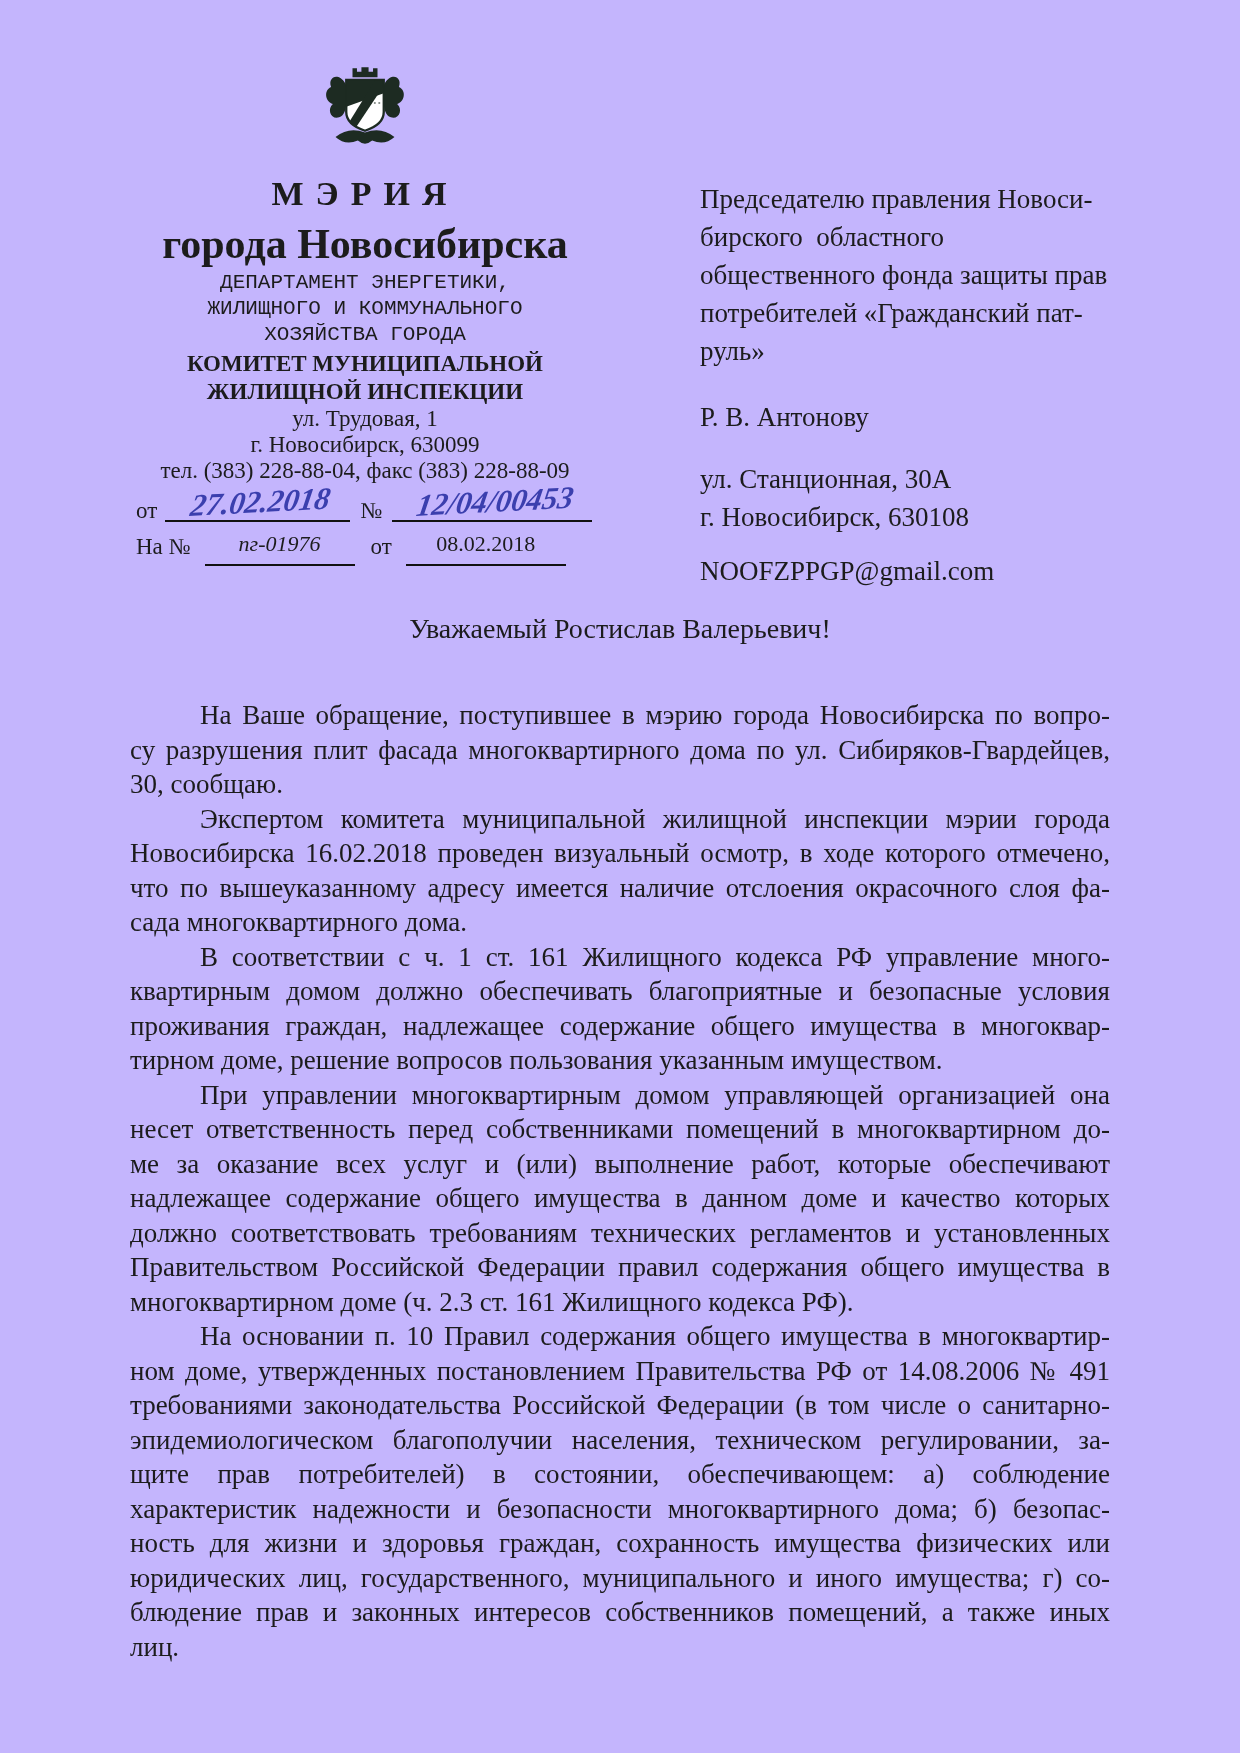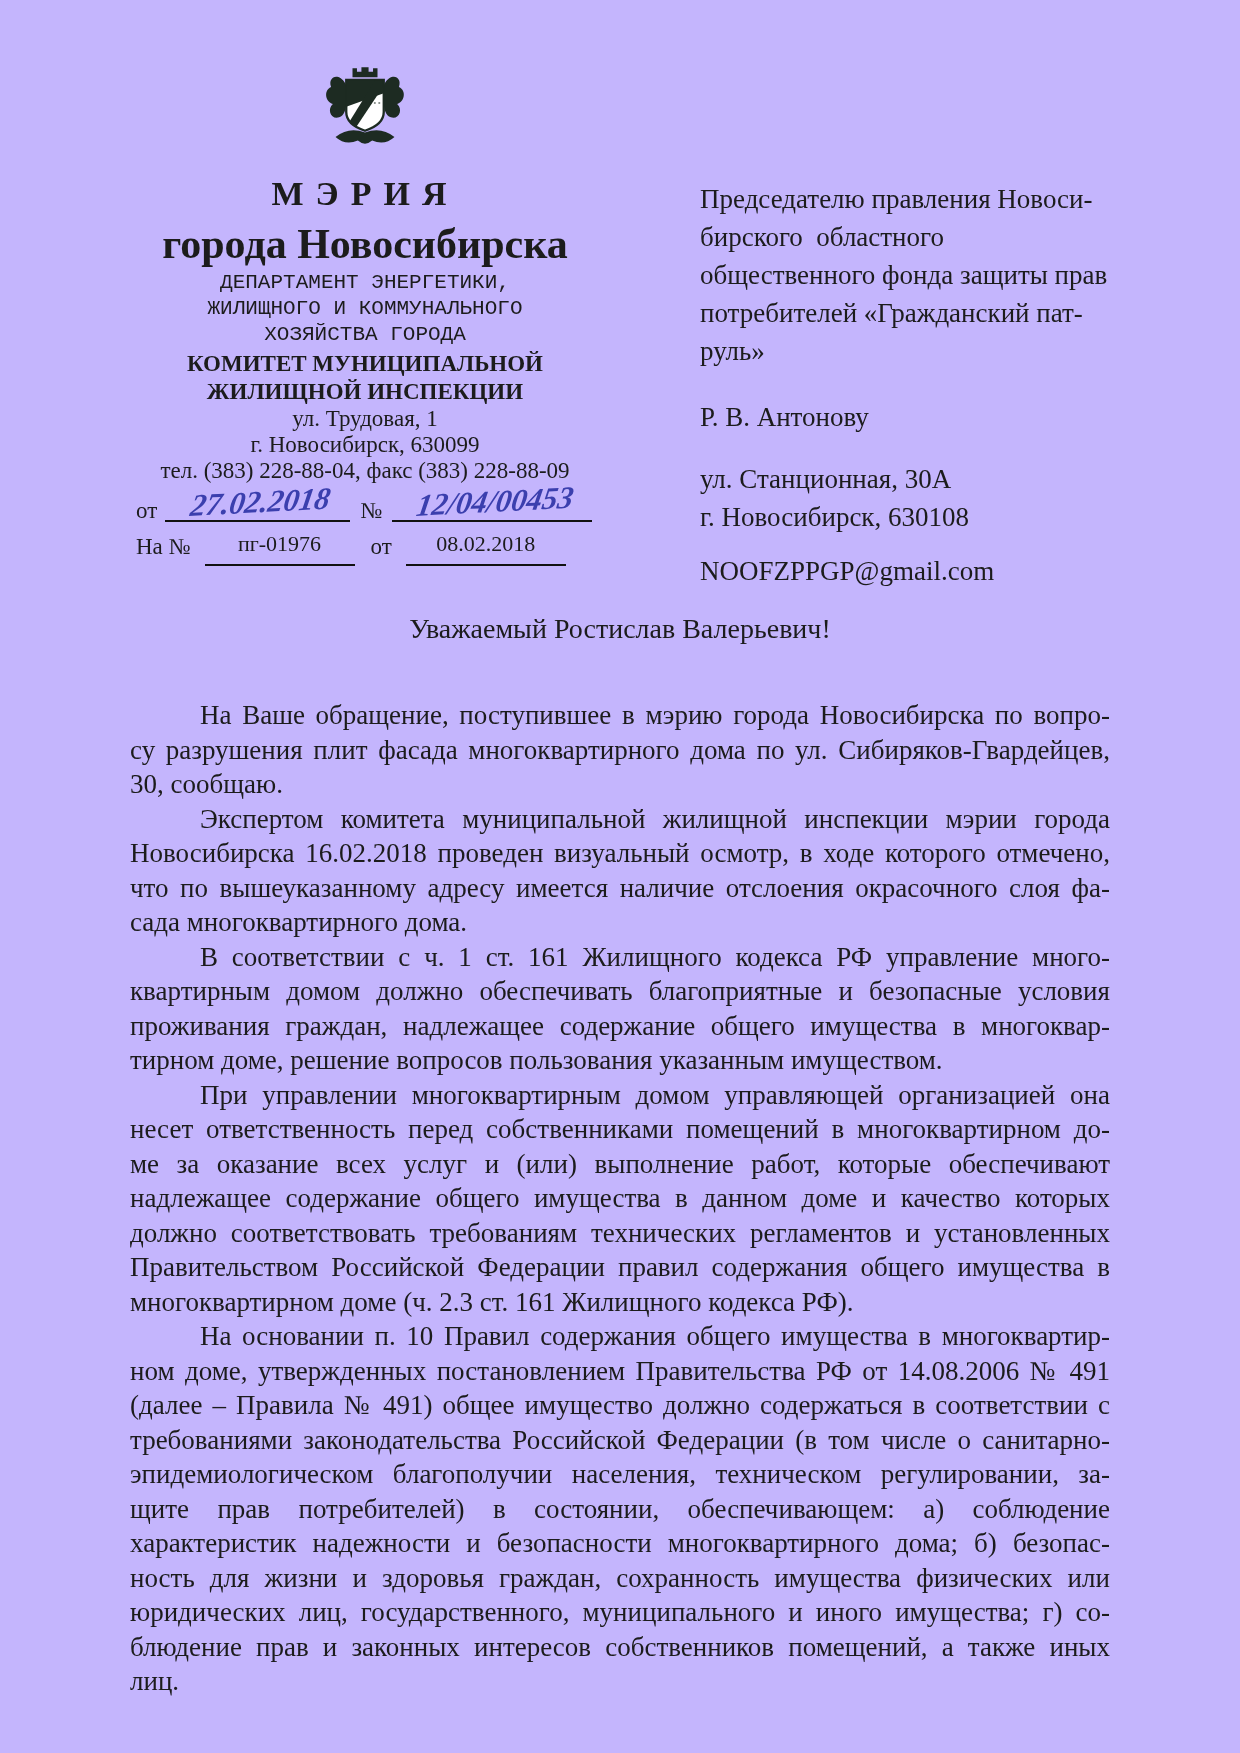--- a/index.html
+++ b/index.html
@@ -37,21 +37,21 @@
   .ref-underline{
     display:inline-block;
     border-bottom:2.5px solid #111;
     text-align:center;
     vertical-align:baseline;
     position:relative;
     height:30px;
   }
   .u-date{width:185px;margin:0 10px 0 8px;}
   .u-num{width:200px;margin-left:10px;}
-  .u-innum{width:150px;margin:0 16px 0 14px;}
+  .u-innum{width:150px;margin:0 16px 0 14px;font-style:italic;}
   .u-indate{width:160px;margin-left:14px;}
   .handwriting{
     display:inline-block;
     font-family:"Liberation Serif", serif;
     font-style:italic;
     font-weight:bold;
     font-size:31px;
     color:#3b3fae;
     transform:rotate(-3deg) skewX(-12deg);
     transform-origin:left bottom;
@@ -189,21 +189,20 @@
     <div class="body-line indent">При управлении многоквартирным домом управляющей организацией она</div>
     <div class="body-line">несет ответственность перед собственниками помещений в многоквартирном до-</div>
     <div class="body-line">ме за оказание всех услуг и (или) выполнение работ, которые обеспечивают</div>
     <div class="body-line">надлежащее содержание общего имущества в данном доме и качество которых</div>
     <div class="body-line">должно соответствовать требованиям технических регламентов и установленных</div>
     <div class="body-line">Правительством Российской Федерации правил содержания общего имущества в</div>
     <div class="body-line par-end">многоквартирном доме (ч. 2.3 ст. 161 Жилищного кодекса РФ).</div>
 
     <div class="body-line indent">На основании п. 10 Правил содержания общего имущества в многоквартир-</div>
     <div class="body-line">ном доме, утвержденных постановлением Правительства РФ от 14.08.2006 № 491</div>
-    <div class="body-line">(далее – Правила № 491) общее имущество должно содержаться в соответствии с</div>
     <div class="body-line">требованиями законодательства Российской Федерации (в том числе о санитарно-</div>
     <div class="body-line">эпидемиологическом благополучии населения, техническом регулировании, за-</div>
     <div class="body-line">щите прав потребителей) в состоянии, обеспечивающем: а) соблюдение</div>
     <div class="body-line">характеристик надежности и безопасности многоквартирного дома; б) безопас-</div>
     <div class="body-line">ность для жизни и здоровья граждан, сохранность имущества физических или</div>
     <div class="body-line">юридических лиц, государственного, муниципального и иного имущества; г) со-</div>
     <div class="body-line">блюдение прав и законных интересов собственников помещений, а также иных</div>
     <div class="body-line par-end">лиц.</div>
 
   </div>

